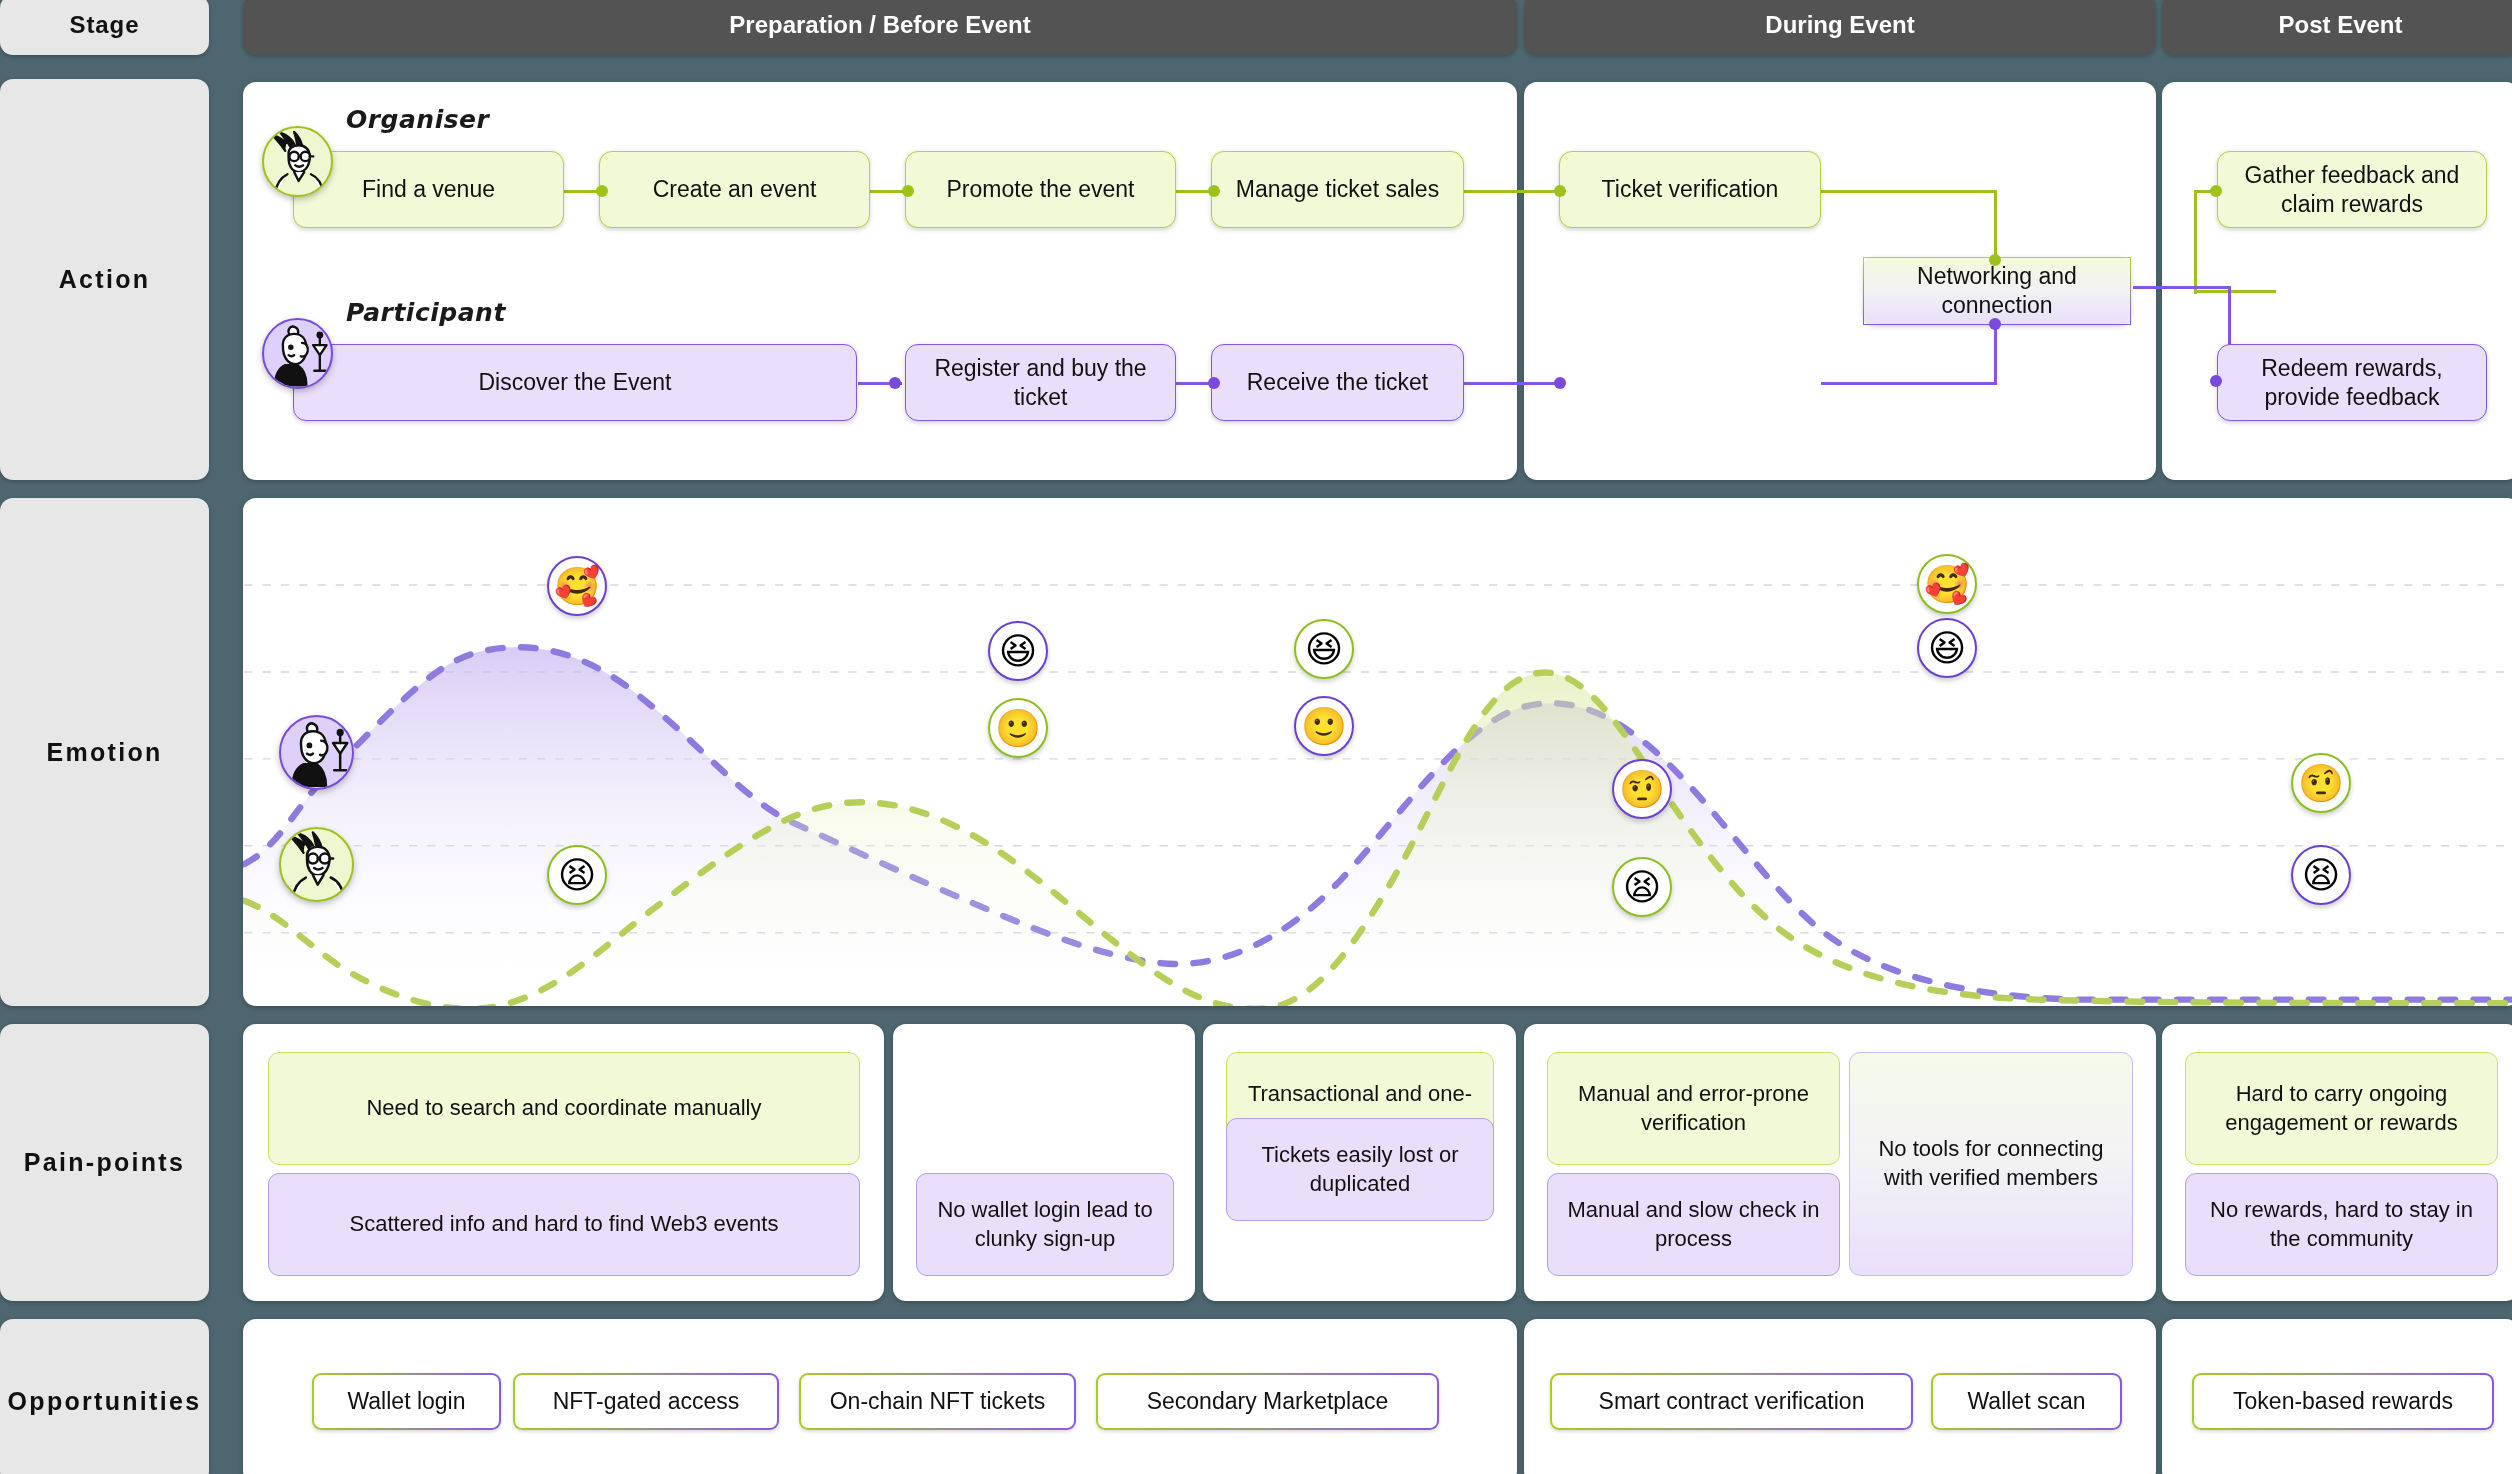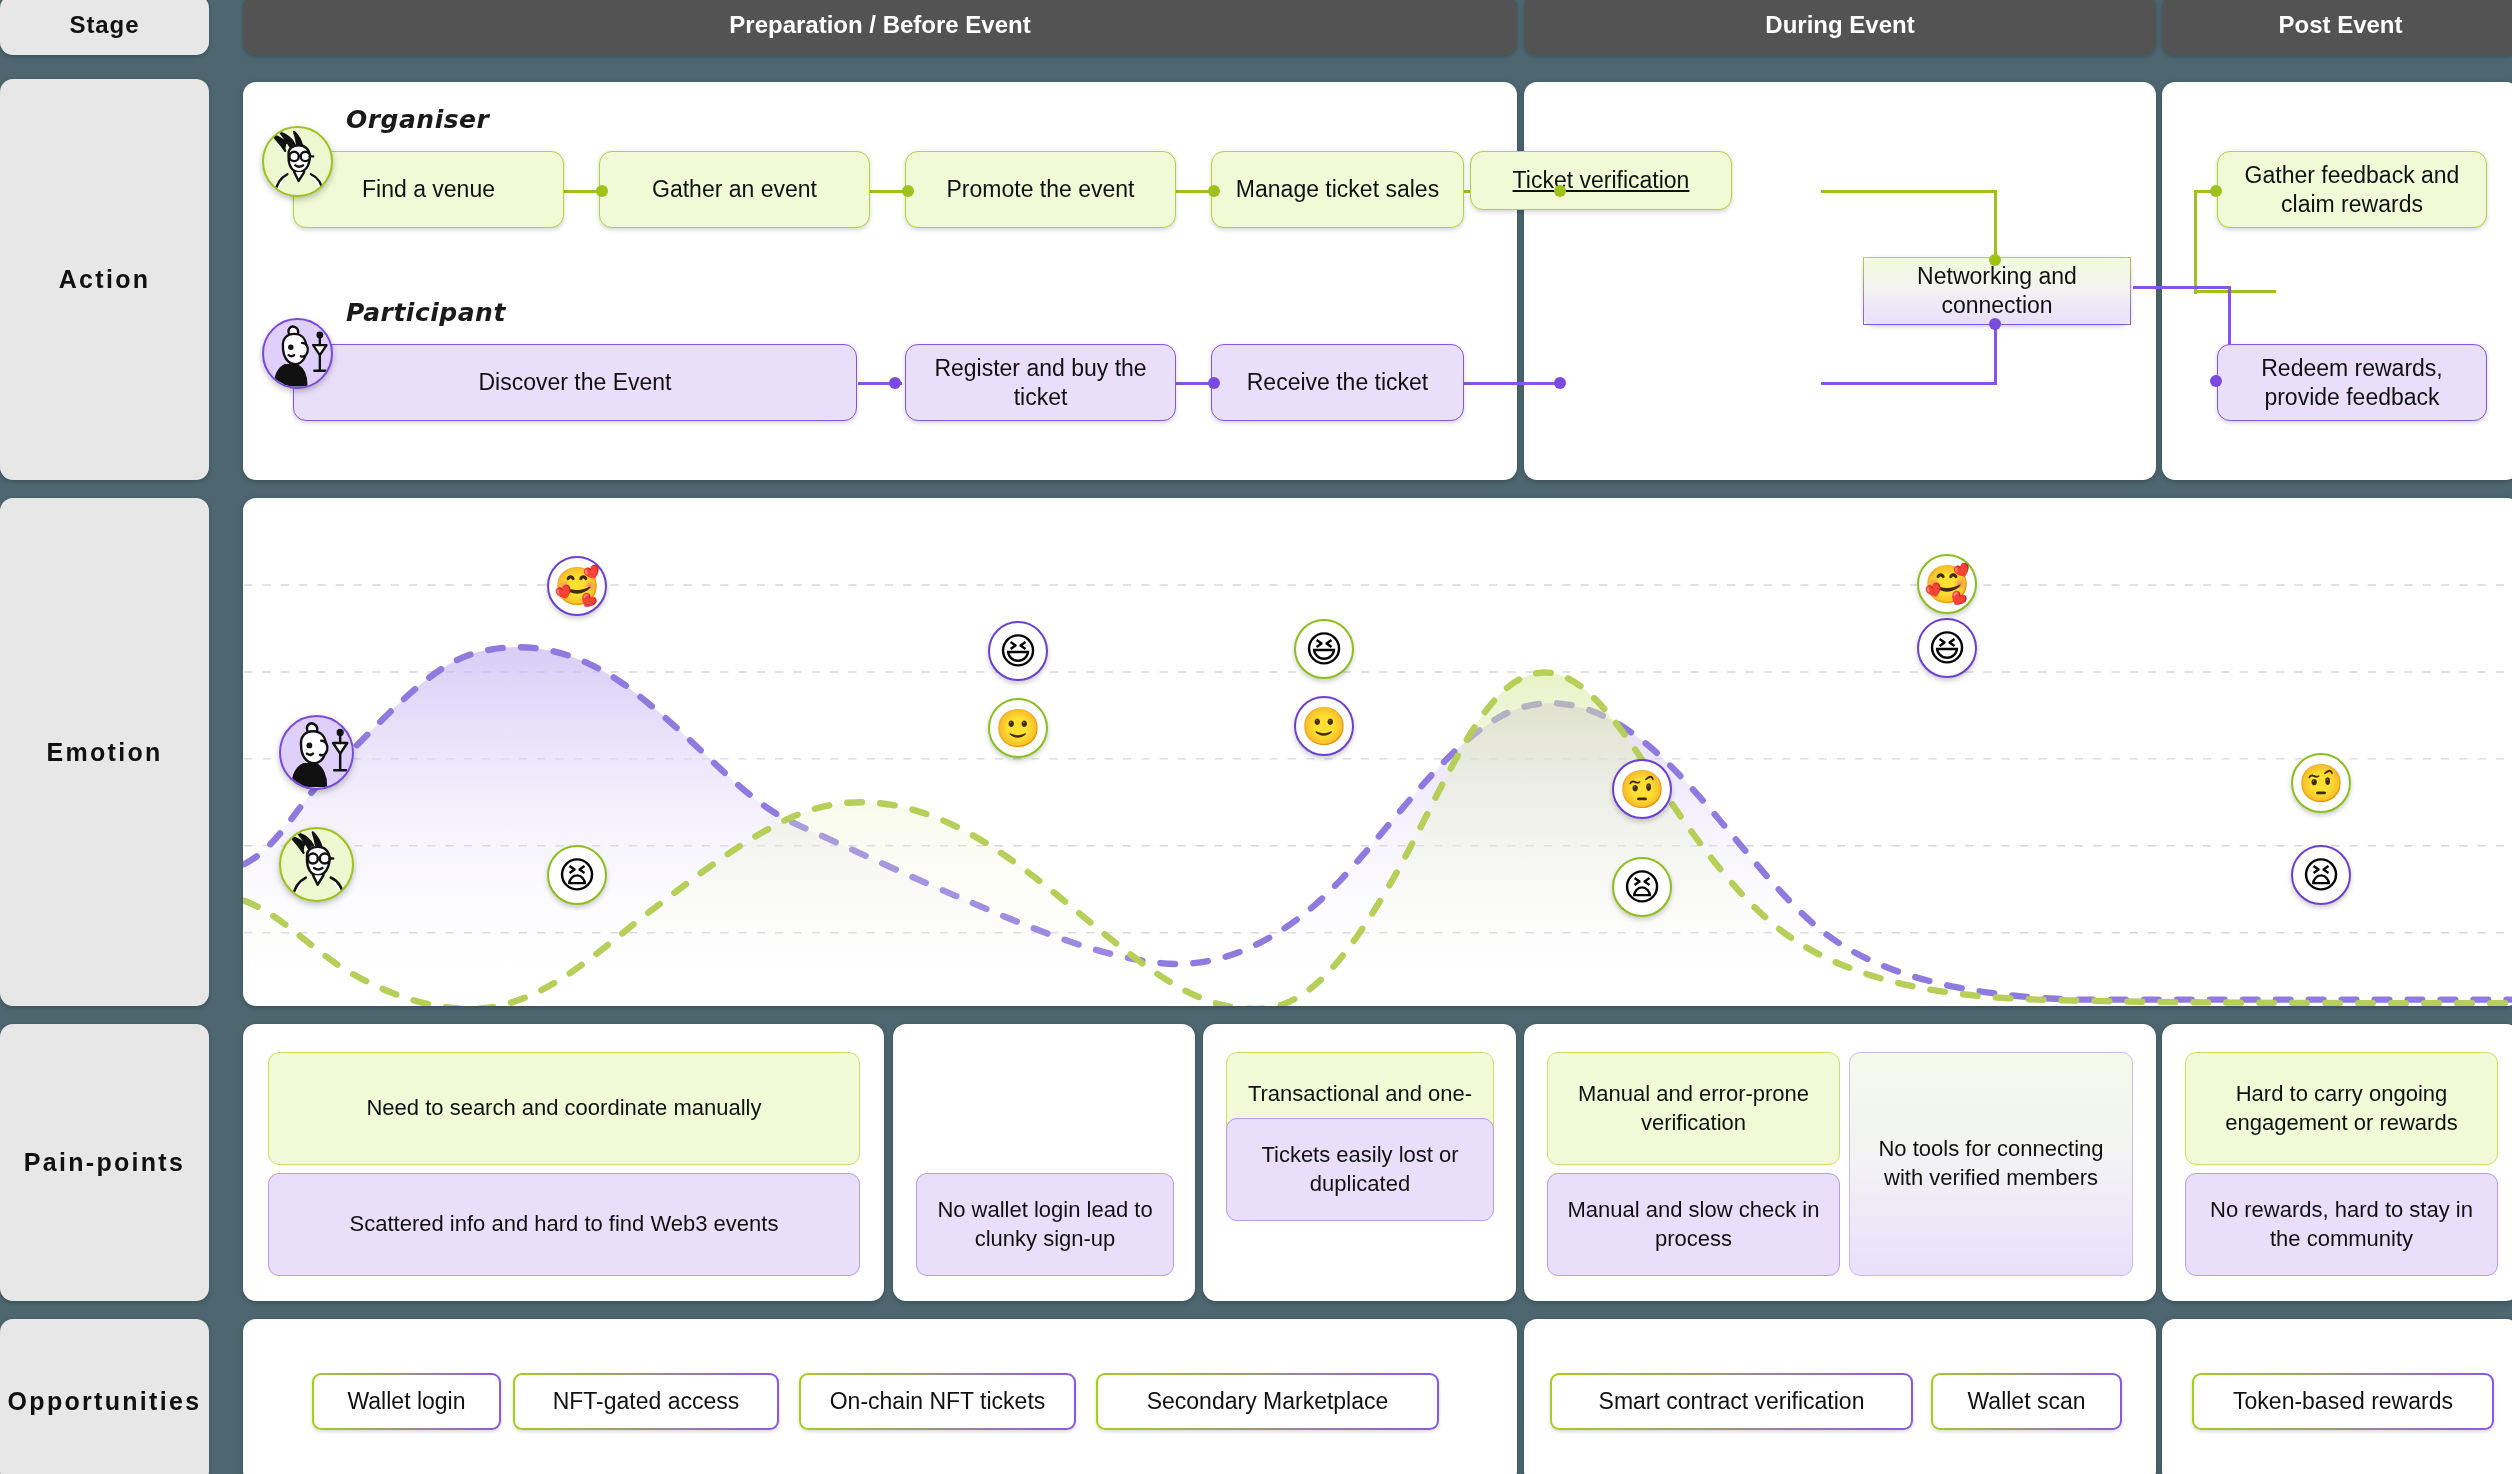--- a/index.html
+++ b/index.html
@@ -143,29 +143,29 @@
 
   <div class="conn p" style="left:2133px;top:286px;width:98px;height:2.7px;"></div>
   <div class="conn p" style="left:2228px;top:286px;width:2.7px;height:95px;"></div>
   <div class="conn p" style="left:2228px;top:379px;width:46px;height:2.7px;"></div>
   <div class="dot p" style="left:2210px;top:375px;"></div>
 
   <div class="abox green" style="left:293px;top:151px;width:271px;height:77px;">
     <span>Find a venue</span>
     </div>
   <div class="abox green" style="left:599px;top:151px;width:271px;height:77px;">
-    <span>Gather an event</span>
+    <span>Create an event</span>
     </div>
   <div class="abox green" style="left:905px;top:151px;width:271px;height:77px;">
     <span>Promote the event</span>
     </div>
   <div class="abox green" style="left:1211px;top:151px;width:253px;height:77px;">
     <span>Manage ticket sales</span>
     </div>
-  <div class="abox green" style="left:1470px;top:151px;width:262px;height:59px;text-decoration:underline;">
+  <div class="abox green" style="left:1559px;top:151px;width:262px;height:77px;">
     <span>Ticket verification</span>
     </div>
   <div class="abox green" style="left:2217px;top:151px;width:270px;height:77px;">
     <span>Gather feedback and claim rewards</span>
     </div>
 
   <div class="abox mixed" style="left:1863px;top:257px;width:268px;height:68px;">
     <span>Networking and connection</span>
     </div>
 

